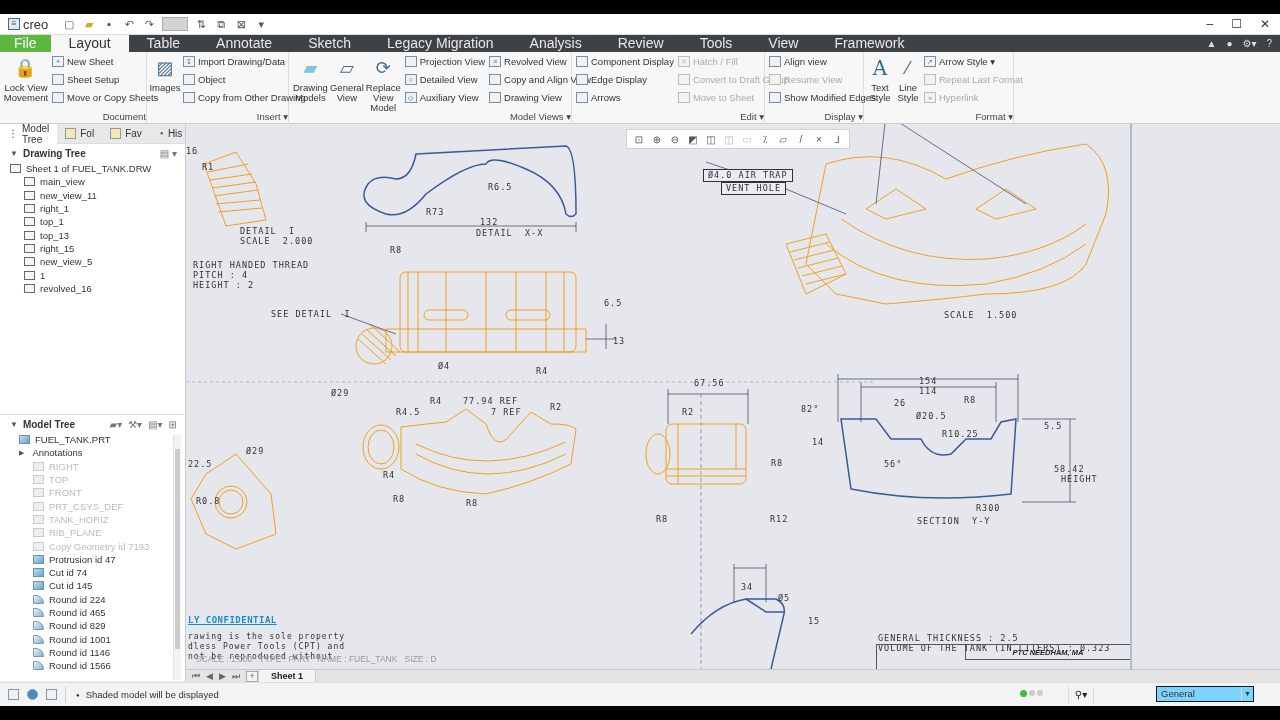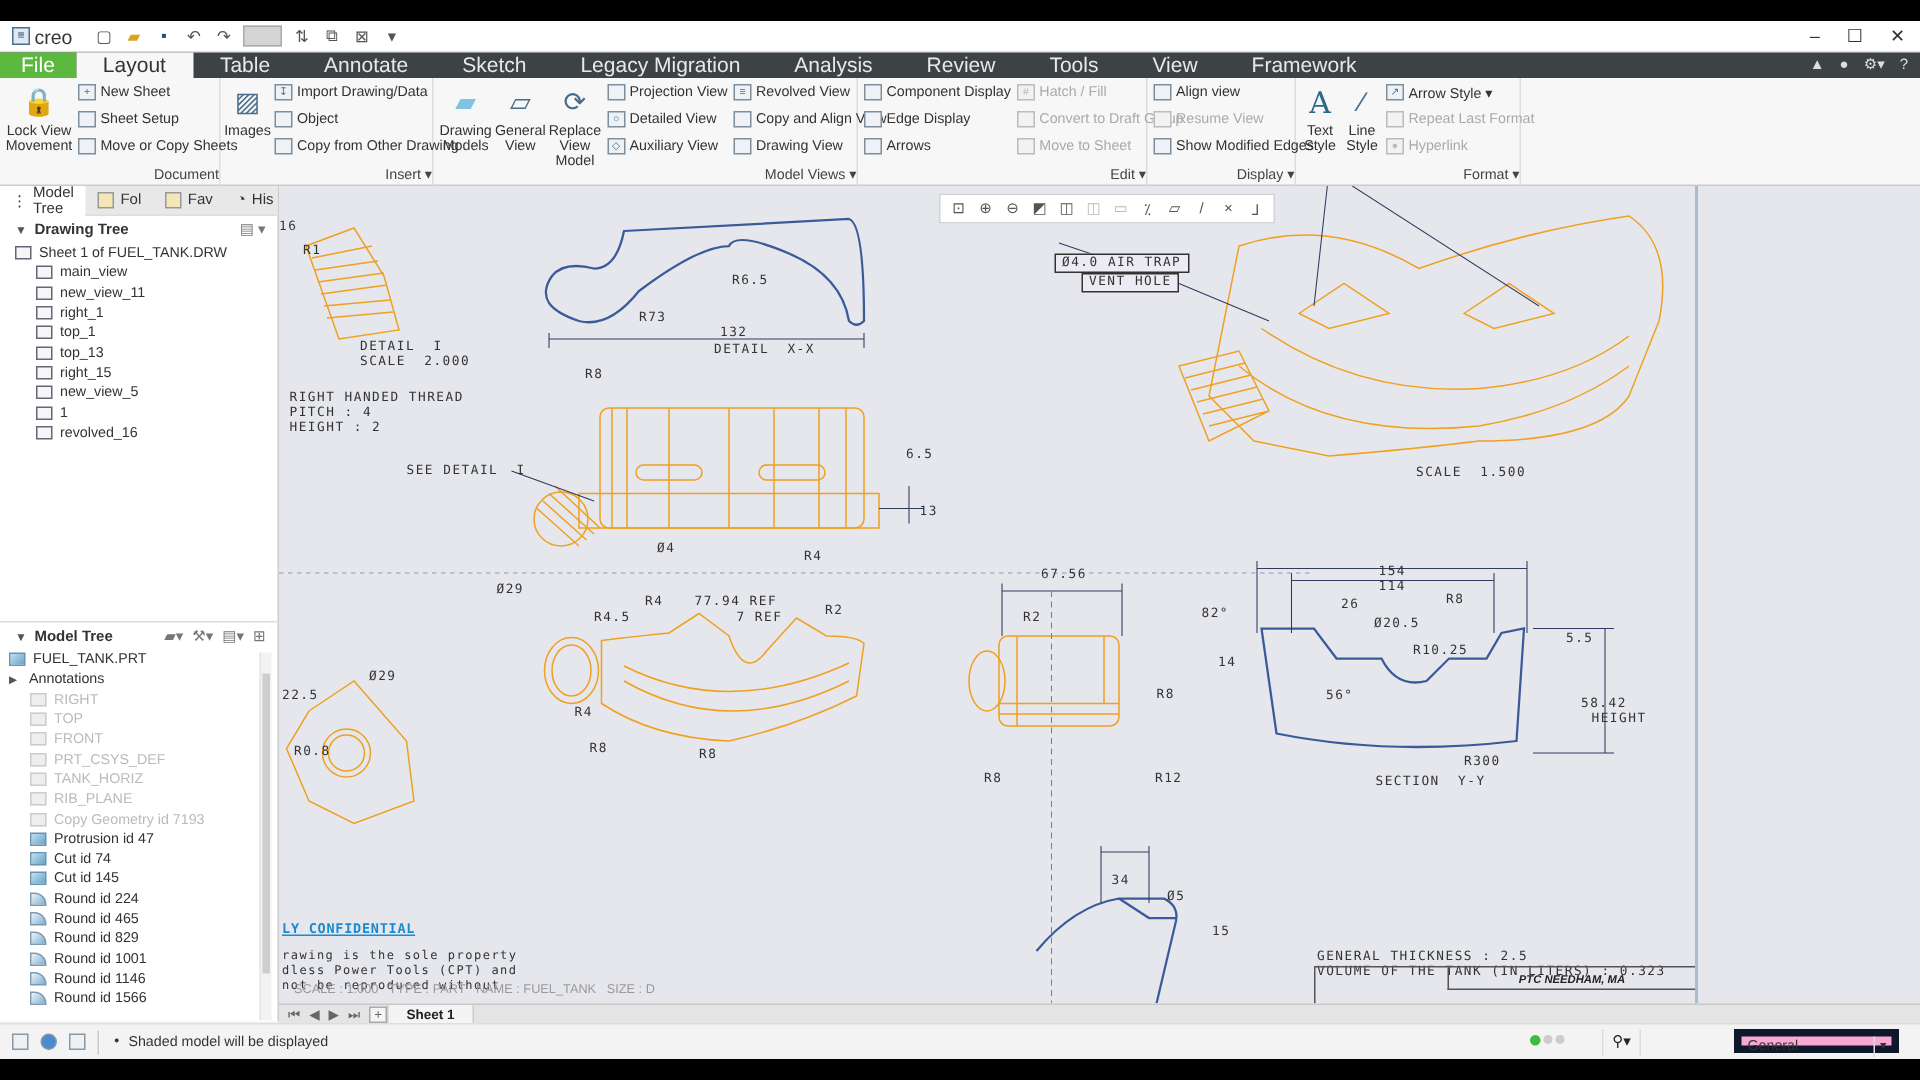--- a/index.html
+++ b/index.html
@@ -58,21 +58,21 @@
 .sheetbar .stab{padding:0 12px;font-weight:bold;color:#222;background:#f4f4f4;border-left:1px solid #ccc;border-right:1px solid #ccc;height:13px;line-height:12px}
 .statusbar{position:absolute;left:0;top:668px;width:1280px;height:24px;background:#f3f3f3;border-top:1px solid #ddd;display:flex;align-items:center}
 .statusbar .sicons{display:flex;gap:8px;padding-left:8px;padding-right:8px;border-right:1px solid #ccc;height:16px;align-items:center}
 .statusbar .sicons span{width:11px;height:11px;border:1px solid #8a97a4;display:inline-block;background:#eef1f4}
 .statusbar .msg{padding-left:10px;font-size:9.5px;color:#333}
 .statusbar .msg b{font-size:6px;vertical-align:middle;margin-right:6px;color:#333}
 .dots{position:absolute;left:1020px;top:7px;display:flex;gap:2px}
 .dots i{width:6px;height:6px;border-radius:50%;background:#ccc;display:block}
 .dots i:first-child{background:#3cbd3c;width:7px;height:7px}
 .find{position:absolute;left:1068px;top:3px;height:18px;width:26px;border-left:1px solid #ddd;border-right:1px solid #ddd;font-size:10px;text-align:center;line-height:18px}
-.filter{position:absolute;left:1156px;top:3px;width:110px;height:16px;background:#f9a8d4;border:5px solid #0f172a;font-size:9.5px;padding-left:4px;line-height:14px;color:#333}
+.filter{position:absolute;left:1156px;top:3px;width:98px;height:16px;background:#7dd3fc;border:1px solid #0f172a;font-size:9.5px;padding-left:4px;line-height:14px;color:#333}
 .filter .dd{position:absolute;right:0;top:0;width:12px;height:14px;border-left:1px solid #ddd;text-align:center;font-size:7px;line-height:14px}
 </style>
 </head>
 <body>
 
 <div class="app">
 
   <div class="titlebar">
     <div class="logo">
       <span class="lbox">≡</span>
@@ -358,21 +358,21 @@
       <div class="sechdr">
         <span class="tri">▼</span>
         <span>Model Tree</span>
         <span class="tools">
             <span>▰▾</span>
             <span>⚒▾</span>
             <span>▤▾</span>
             <span>⊞</span>
           </span>
       </div>
-      <div style="padding-left:6px;position:relative">
+      <div style="padding-left:19px;position:relative">
         <div class="titem">
             <span class="feat"></span>
             <span>FUEL_TANK.PRT</span>
           </div>
         <div class="titem">
             <span style="font-size:7px;margin-right:8px;color:#555">▶</span>
             <span>Annotations</span>
           </div>
         <div style="padding-left:14px">
           <div class="titem dim">

